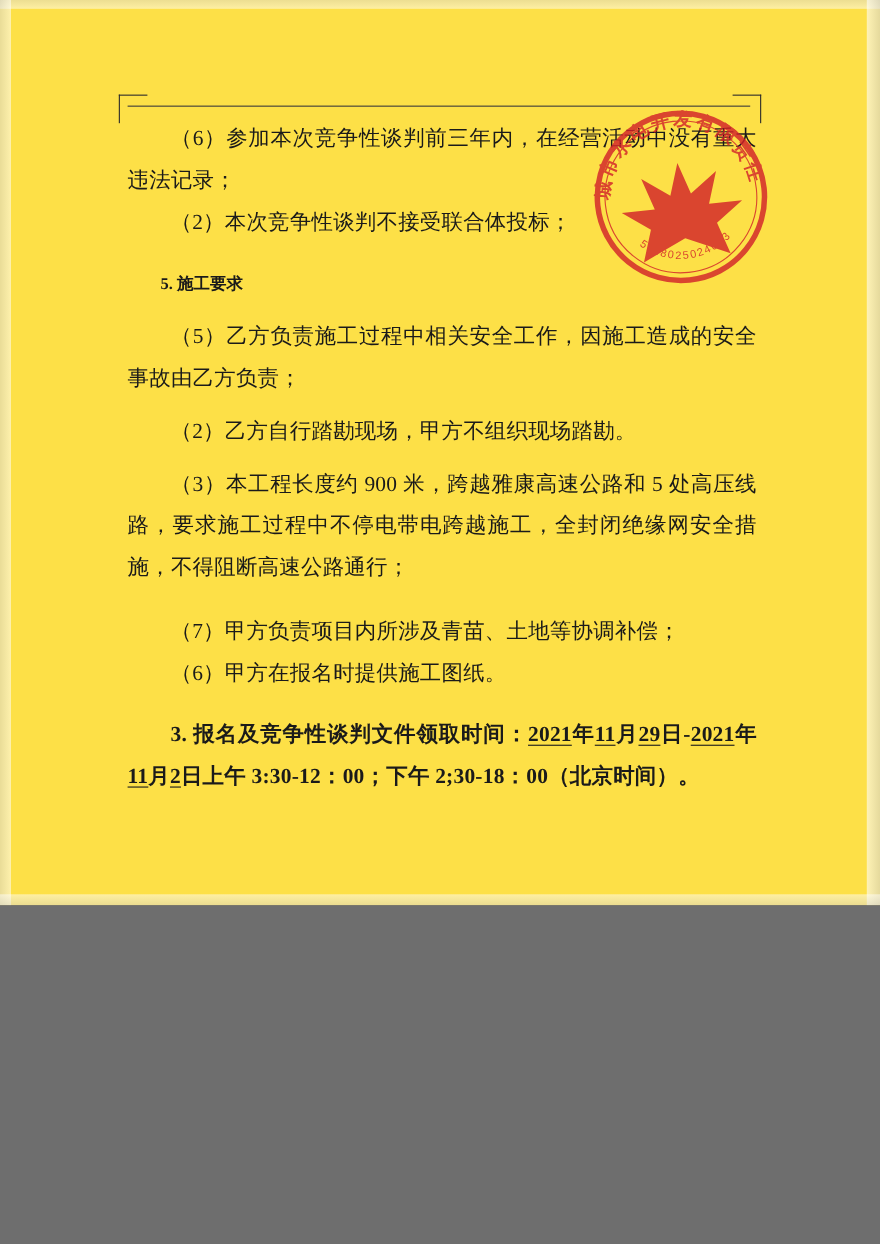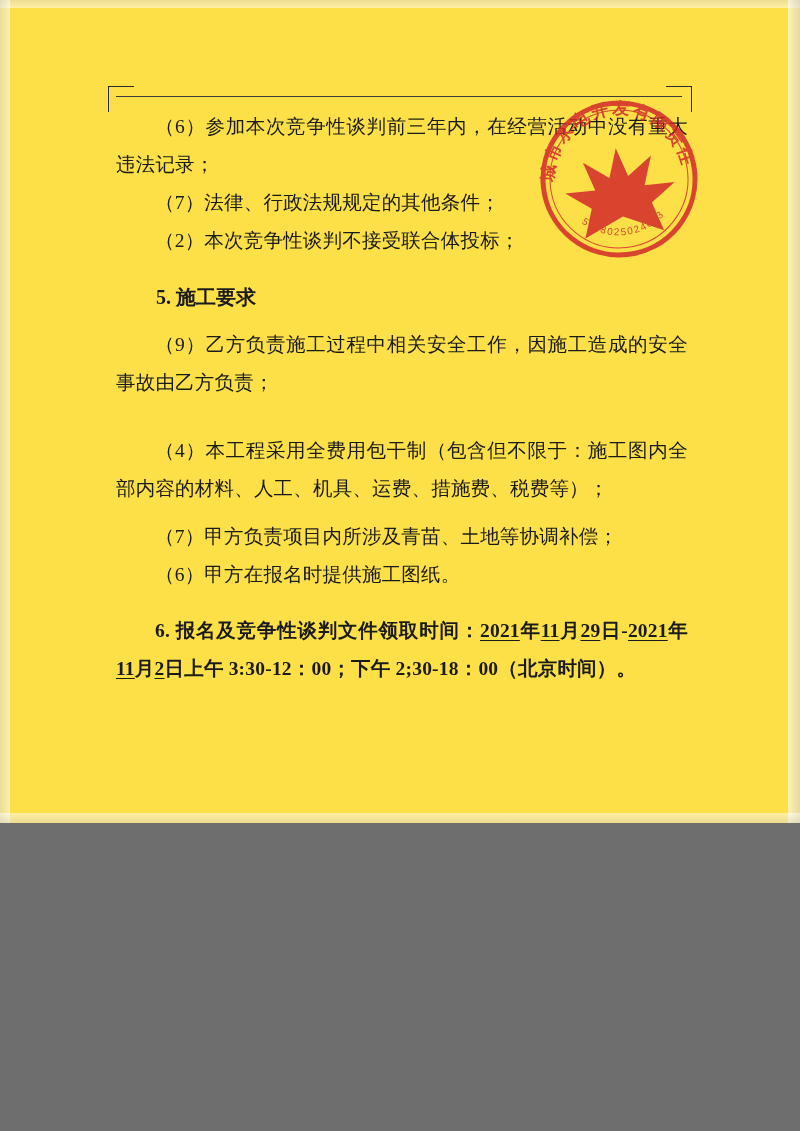--- a/index.html
+++ b/index.html
@@ -76,21 +76,21 @@
     line-height: 38px;
     text-align: justify;
     text-justify: inter-ideograph;
     letter-spacing: 0.2px;
   }
   p.para.indent {
     text-indent: 2em;
   }
   p.heading {
     margin: 0;
-    font-size: 20px;
+    font-size: 15px;
     line-height: 38px;
     font-weight: bold;
     text-indent: 2em;
   }
   .gap-sm { height: 10px; }
   .gap-md { height: 18px; }
 
   .u { text-decoration: underline; text-underline-offset: 3px; }
   .num { font-family: "Liberation Serif", serif; }
 
@@ -133,42 +133,42 @@
   <div class="crop h" style="left:108px; top:1059px;"></div>
   <div class="crop v" style="left:108px; top:1034px;"></div>
   <div class="crop h" style="left:666px; top:1059px;"></div>
   <div class="crop v" style="left:691px; top:1034px;"></div>
 
   <div class="rule-top"></div>
 
   <div class="body-area">
 
     <p class="para indent">（6）参加本次竞争性谈判前三年内，在经营活动中没有重大违法记录；</p>
-    <p class="para indent">（7）法律、行政法规规定的其他条件；</p>
     <p class="para indent">（2）本次竞争性谈判不接受联合体投标；</p>
 
     <div class="gap-md"></div>
 
     <p class="heading">5. 施工要求</p>
 
     <div class="gap-sm"></div>
 
-    <p class="para indent">（9）乙方负责施工过程中相关安全工作，因施工造成的安全事故由乙方负责；</p>
+    <p class="para indent">（5）乙方负责施工过程中相关安全工作，因施工造成的安全事故由乙方负责；</p>
     <div class="gap-sm"></div>
+    <p class="para indent">（2）乙方自行踏勘现场，甲方不组织现场踏勘。</p>
     <div class="gap-sm"></div>
+    <p class="para indent">（3）本工程长度约 900 米，跨越雅康高速公路和 5 处高压线路，要求施工过程中不停电带电跨越施工，全封闭绝缘网安全措施，不得阻断高速公路通行；</p>
     <div class="gap-sm"></div>
-    <p class="para indent">（4）本工程采用全费用包干制（包含但不限于：施工图内全部内容的材料、人工、机具、运费、措施费、税费等）；</p>
     <div class="gap-sm"></div>
     <p class="para indent">（7）甲方负责项目内所涉及青苗、土地等协调补偿；</p>
     <p class="para indent">（6）甲方在报名时提供施工图纸。</p>
 
     <div class="gap-md"></div>
 
     <p class="para" style="text-indent:2em; font-weight:bold;">
-      <span>6. 报名及竞争性谈判文件领取时间：</span><span class="u num">2021</span><span>年</span><span class="u num">11</span><span>月</span><span class="u num">29</span><span>日-</span><span class="u num">2021</span><span>年</span><span class="u num">11</span><span>月</span><span class="u num">2</span><span>日上午 3:30-12：00；下午 2;30-18：00（北京时间）。</span>
+      <span>3. 报名及竞争性谈判文件领取时间：</span><span class="u num">2021</span><span>年</span><span class="u num">11</span><span>月</span><span class="u num">29</span><span>日-</span><span class="u num">2021</span><span>年</span><span class="u num">11</span><span>月</span><span class="u num">2</span><span>日上午 3:30-12：00；下午 2;30-18：00（北京时间）。</span>
     </p>
 
   </div>
 
   <div class="seal">
     <svg width="166" height="166" viewBox="0 0 166 166" xmlns="http://www.w3.org/2000/svg">
       <g opacity="0.82" transform="rotate(-6 83 83)">
         <circle cx="83" cy="83" r="76" fill="none" stroke="#d2232a" stroke-width="5"></circle>
         <circle cx="83" cy="83" r="69" fill="none" stroke="#d2232a" stroke-width="1"></circle>
         <path id="sealArcTop" d="M 18 83 A 65 65 0 0 1 148 83" fill="none" stroke="none"></path>

